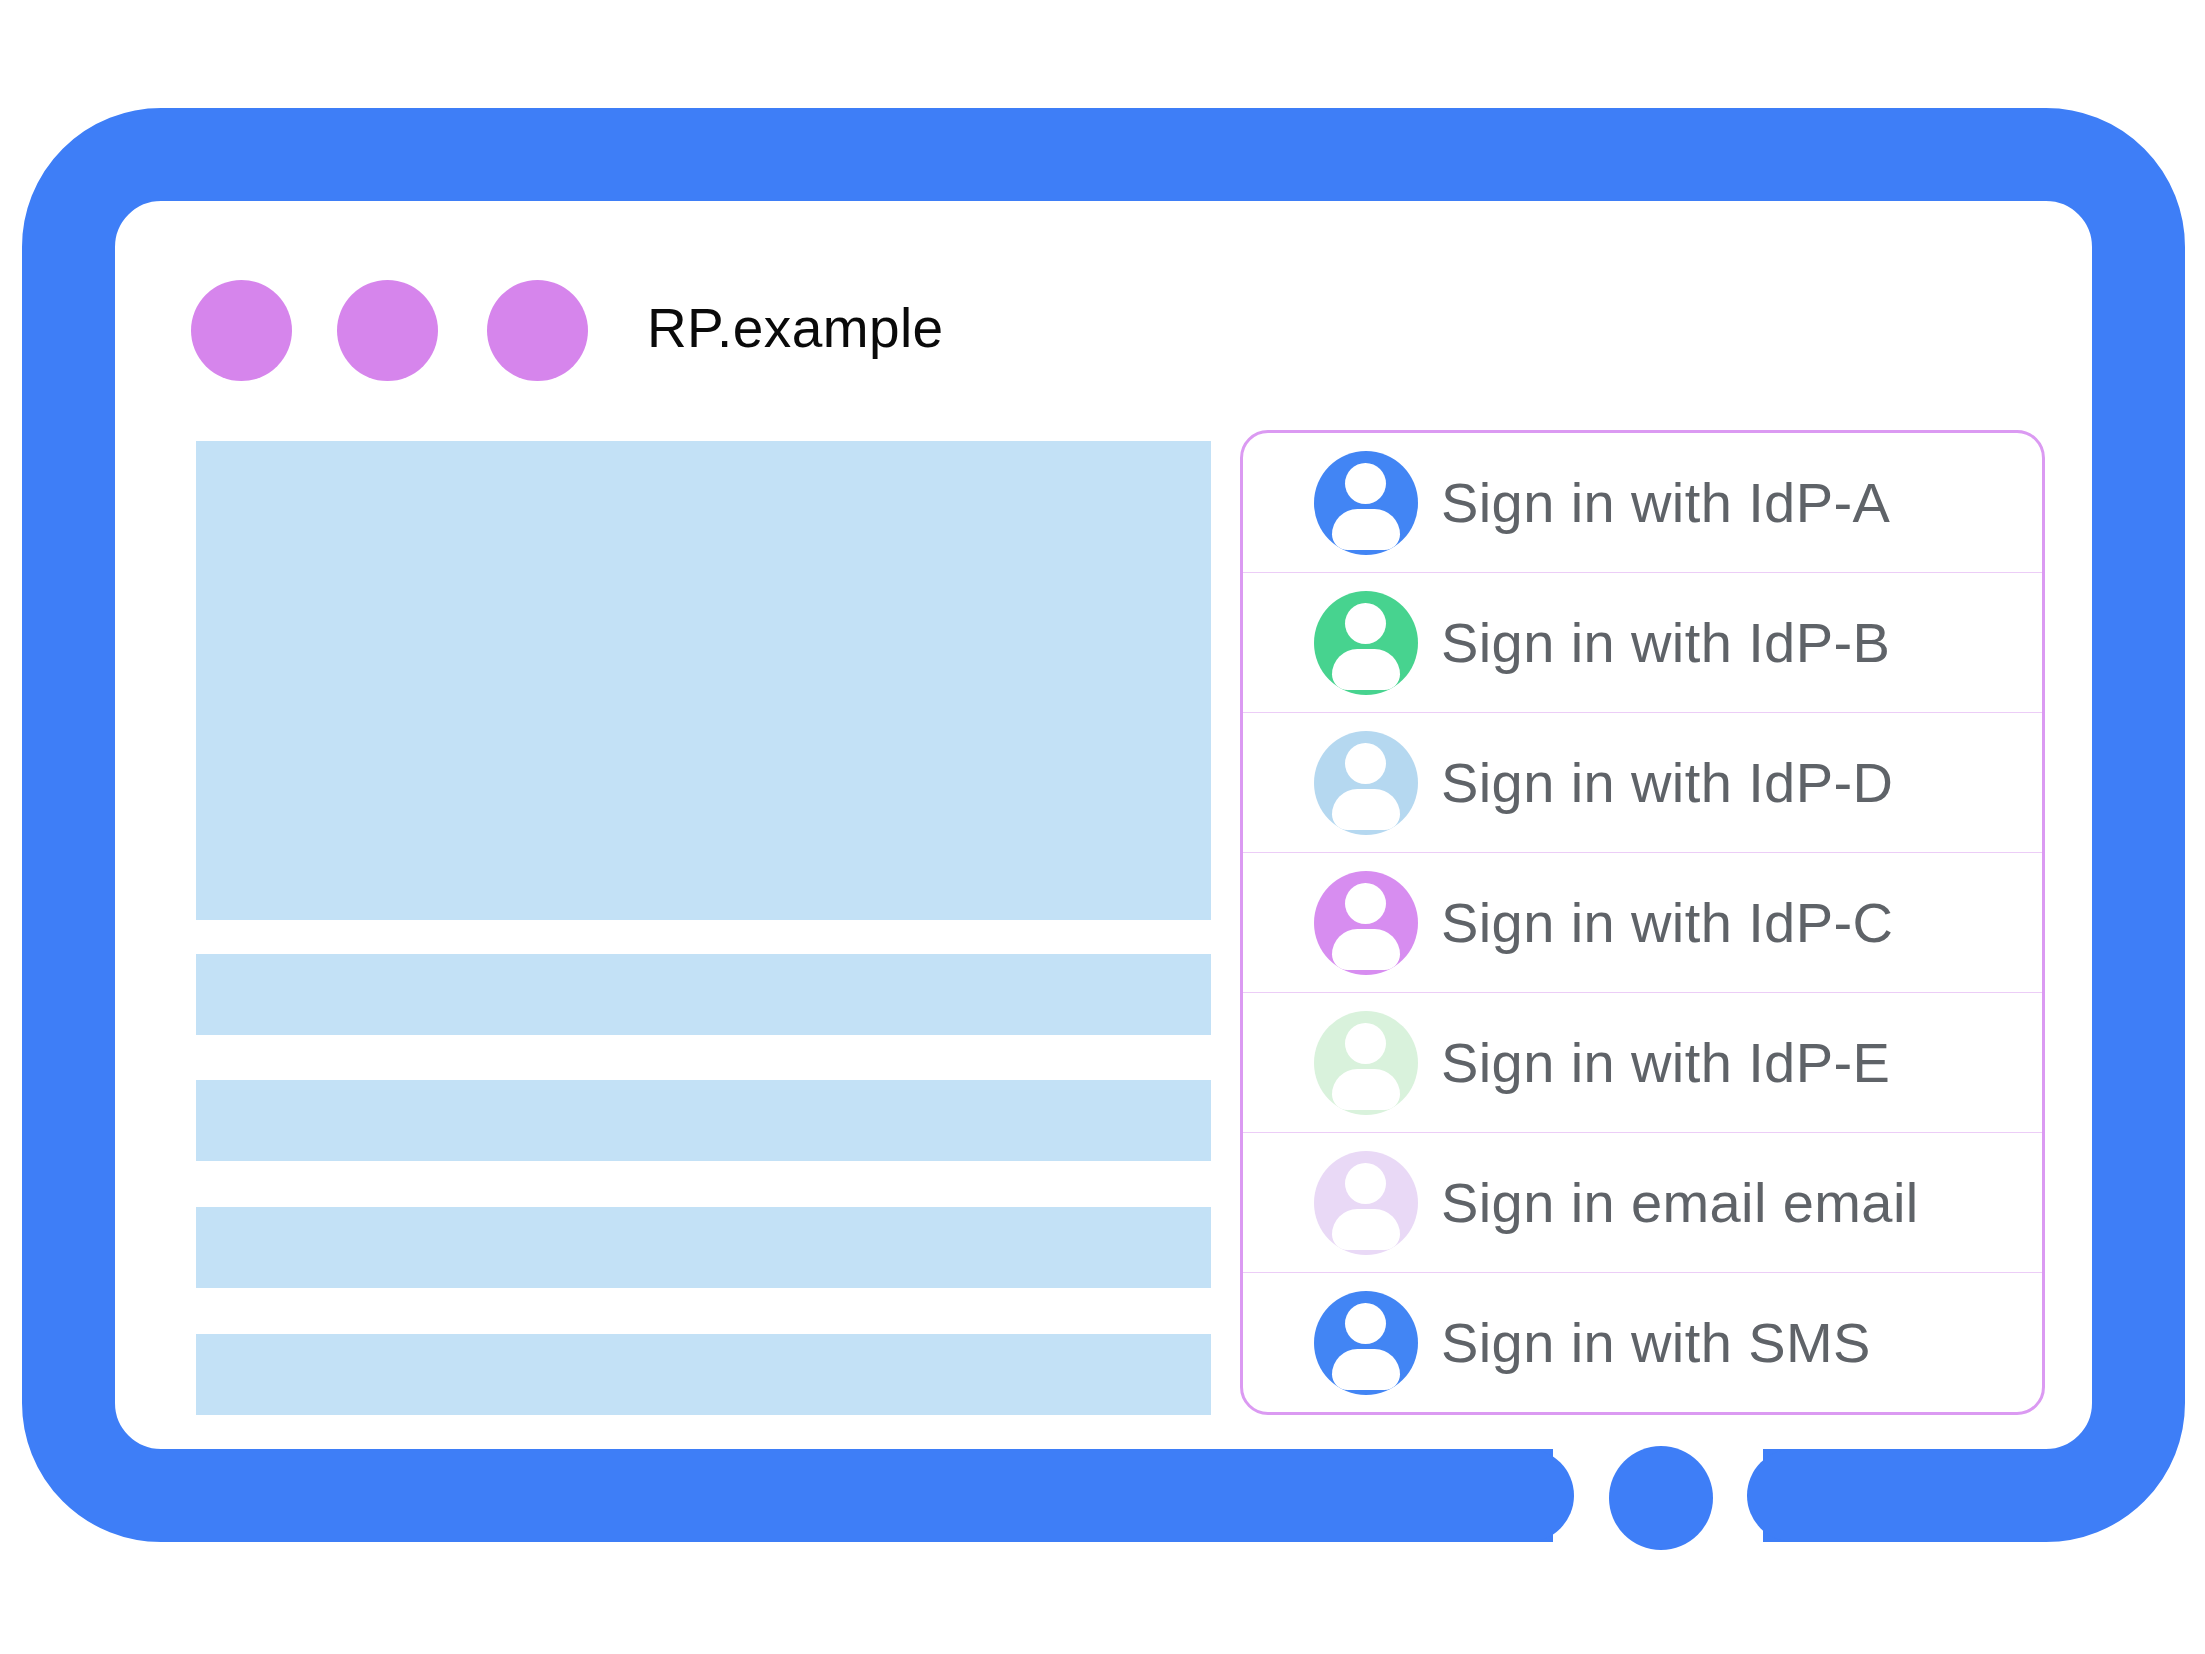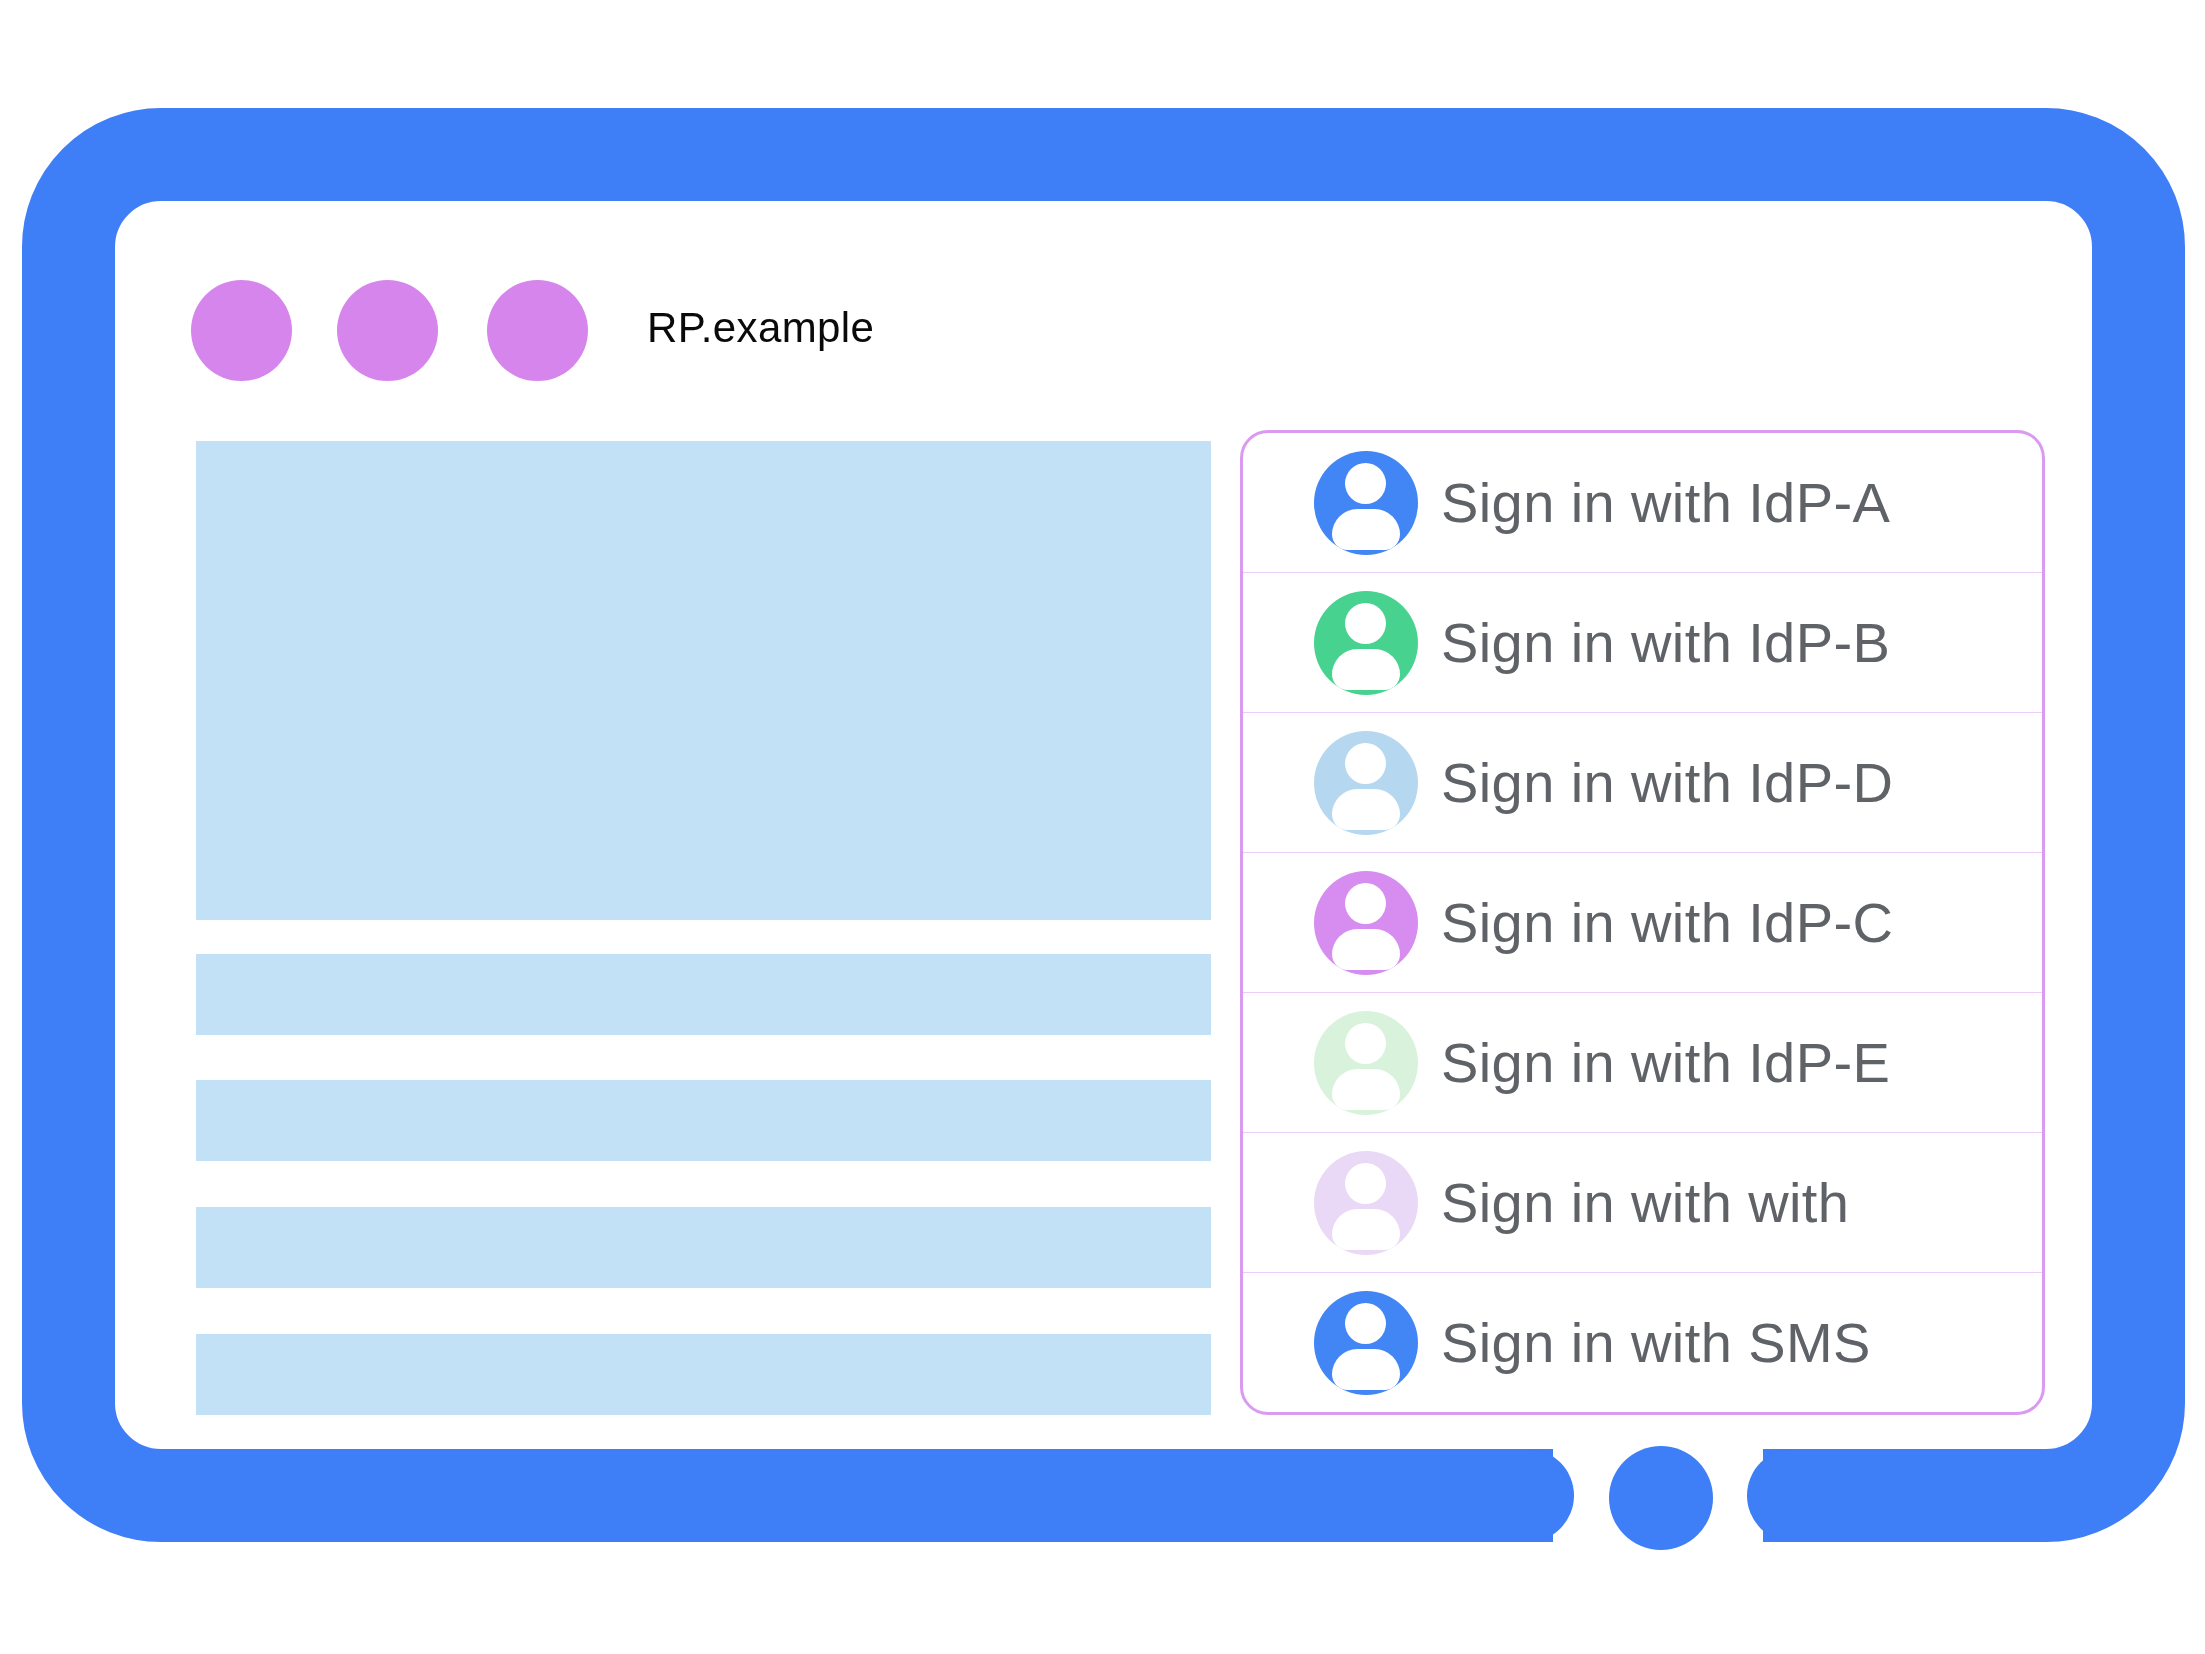--- a/index.html
+++ b/index.html
@@ -49,21 +49,21 @@
     width: 101px; height: 101px;
     border-radius: 50%;
     background: var(--dot-purple);
   }
   .dot-1 { left: 191px; }
   .dot-2 { left: 337px; }
   .dot-3 { left: 487px; }
   .window-title {
     position: absolute;
     left: 647px; top: 298px;
-    font-size: 42px;
+    font-size: 55px;
     line-height: 60px;
     font-weight: 500;
     color: var(--title-text);
     letter-spacing: 0.4px;
   }
   
   .ph {
     position: absolute;
     left: 196px;
     width: 1015px;
@@ -191,21 +191,21 @@
           <span class="body"></span>
       </span>
       <span class="signin-label">Sign in with IdP-E</span>
     </div>
 
     <div class="signin-row">
       <span class="avatar" style="background: rgb(233, 217, 246);">
         <span class="head"></span>
           <span class="body"></span>
       </span>
-      <span class="signin-label">Sign in with with</span>
+      <span class="signin-label">Sign in email email</span>
     </div>
 
     <div class="signin-row">
       <span class="avatar" style="background: rgb(66, 133, 244);">
         <span class="head"></span>
           <span class="body"></span>
       </span>
       <span class="signin-label">Sign in with SMS</span>
     </div>
 

